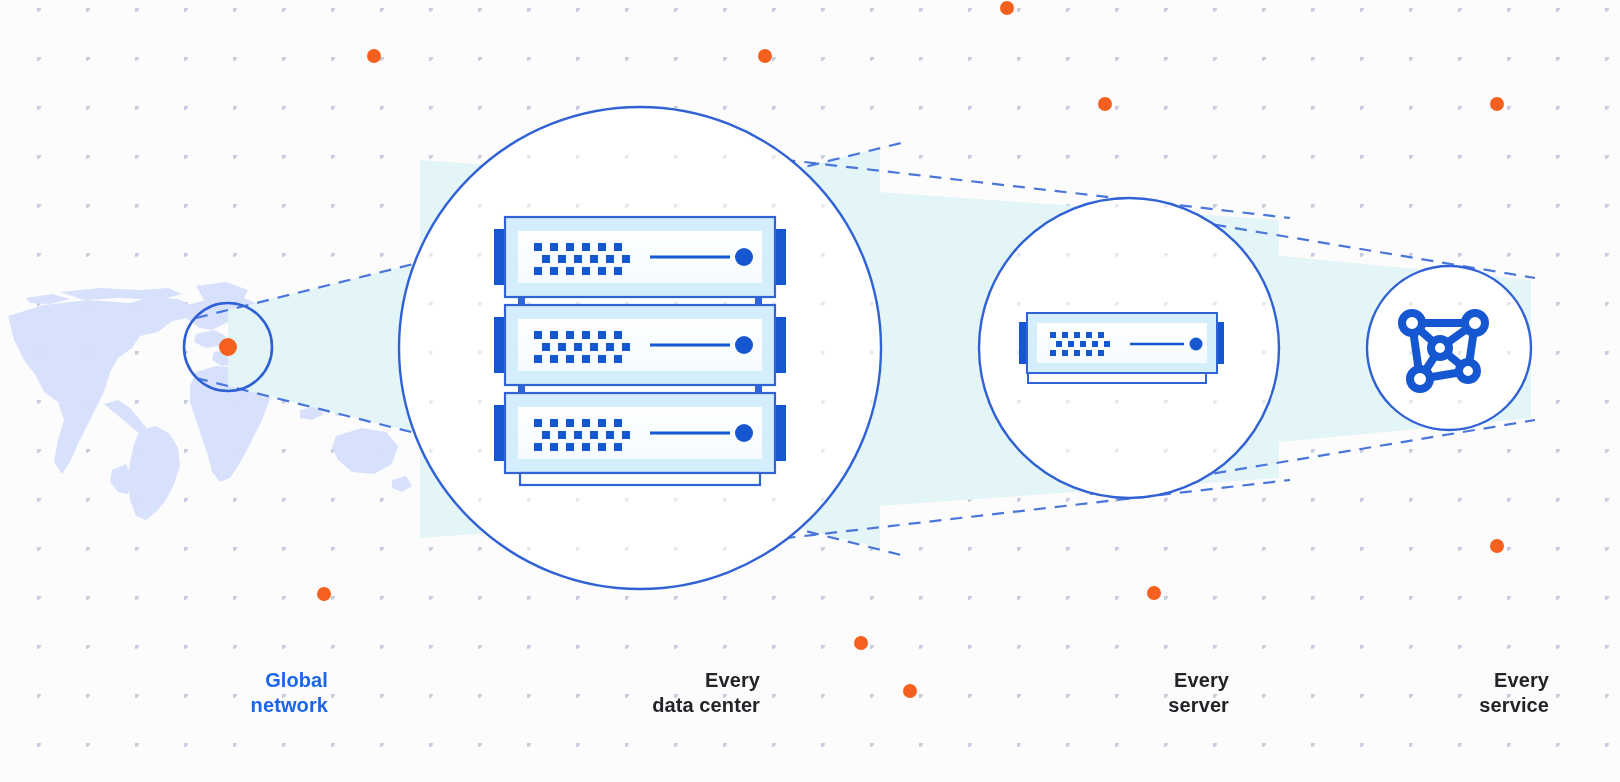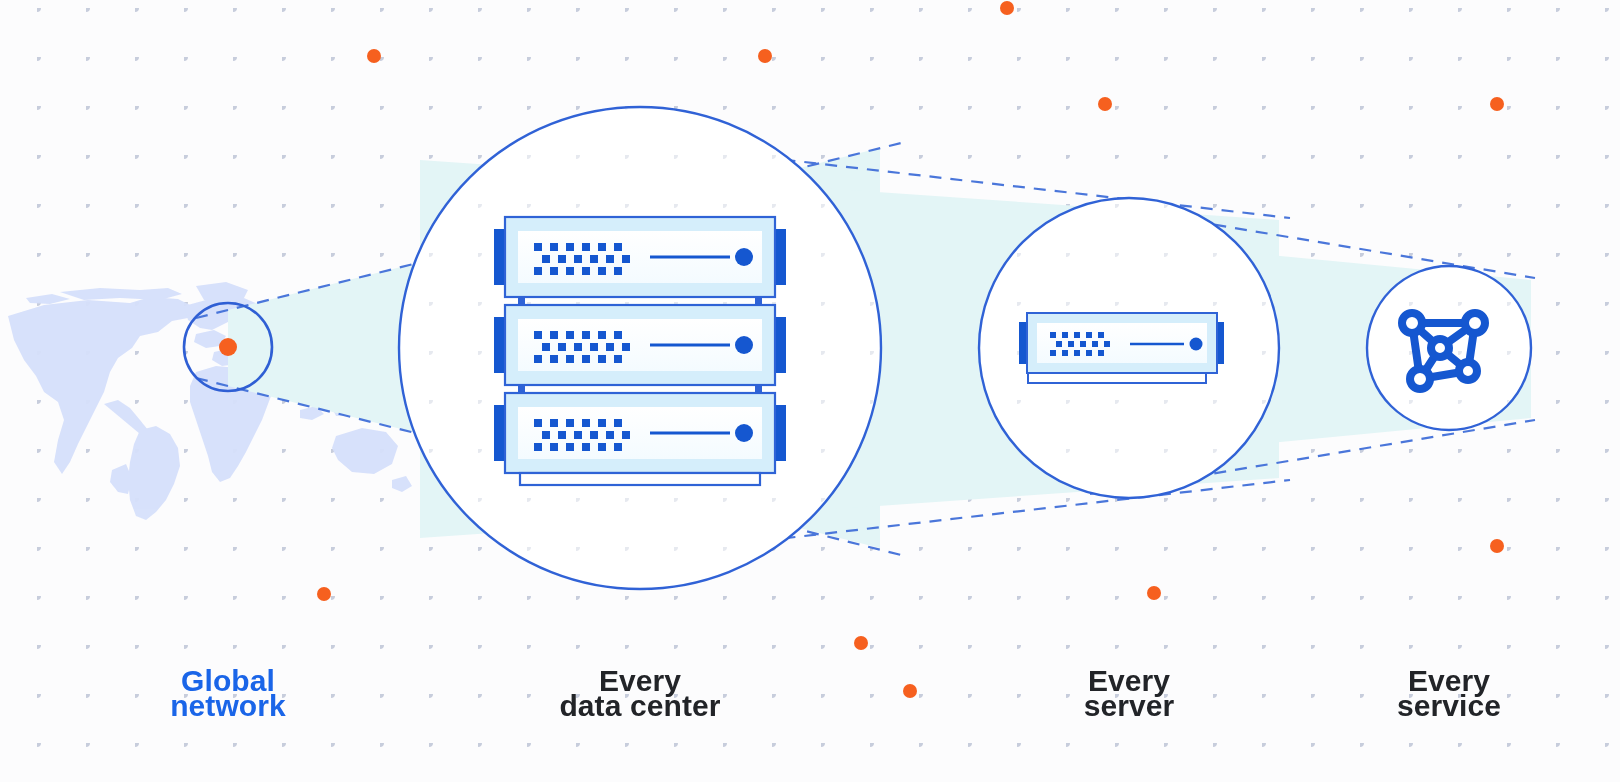--- a/index.html
+++ b/index.html
@@ -19,23 +19,23 @@
   }
   #stage svg.layer {
     position: absolute;
     left: 0;
     top: 0;
     width: 1620px;
     height: 782px;
   }
   .label {
     position: absolute;
-    text-align: center;
+    text-align: right;
     font-family: "Liberation Sans", sans-serif;
-    font-size: 30px;
+    font-size: 20px;
     font-weight: 700;
     line-height: 25px;
     letter-spacing: 0.1px;
     color: #222428;
     white-space: pre-line;
   }
   .label.accent { color: #1a65e8; }
 </style>
 </head>
 <body>

